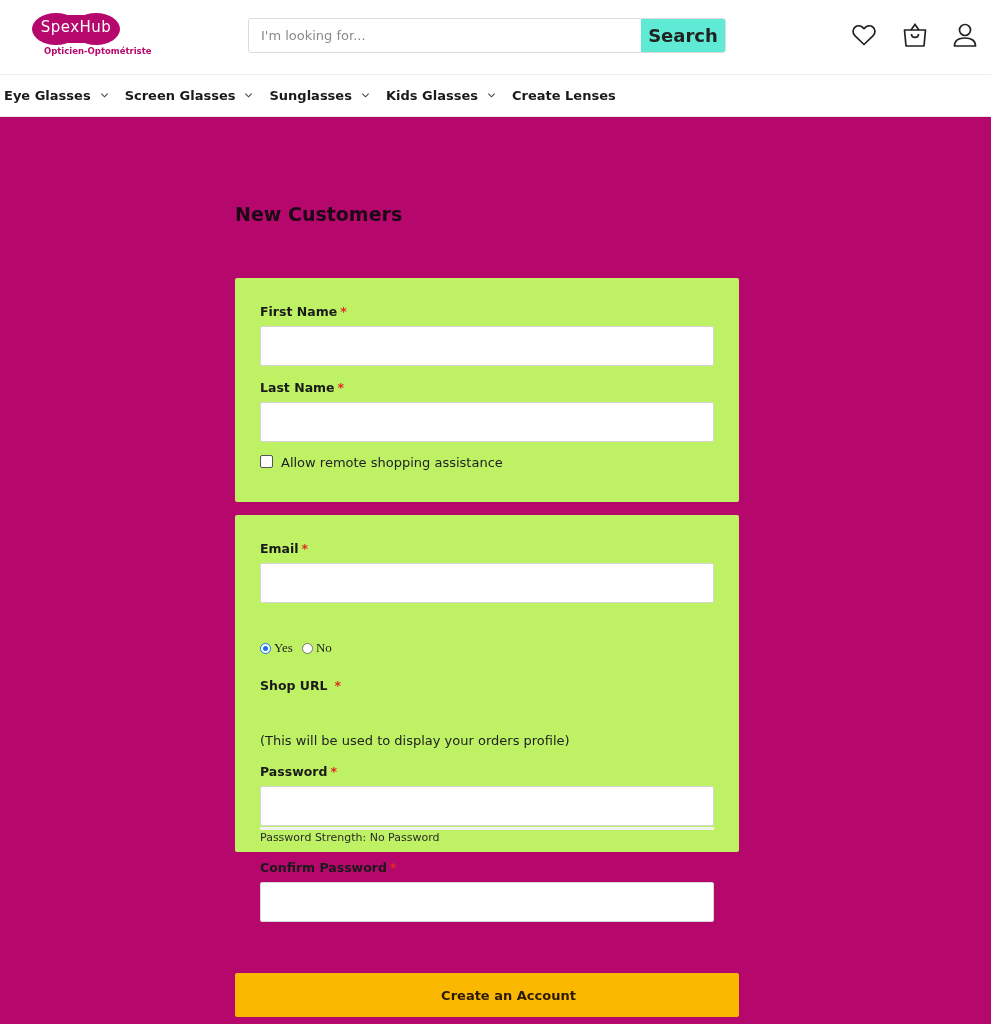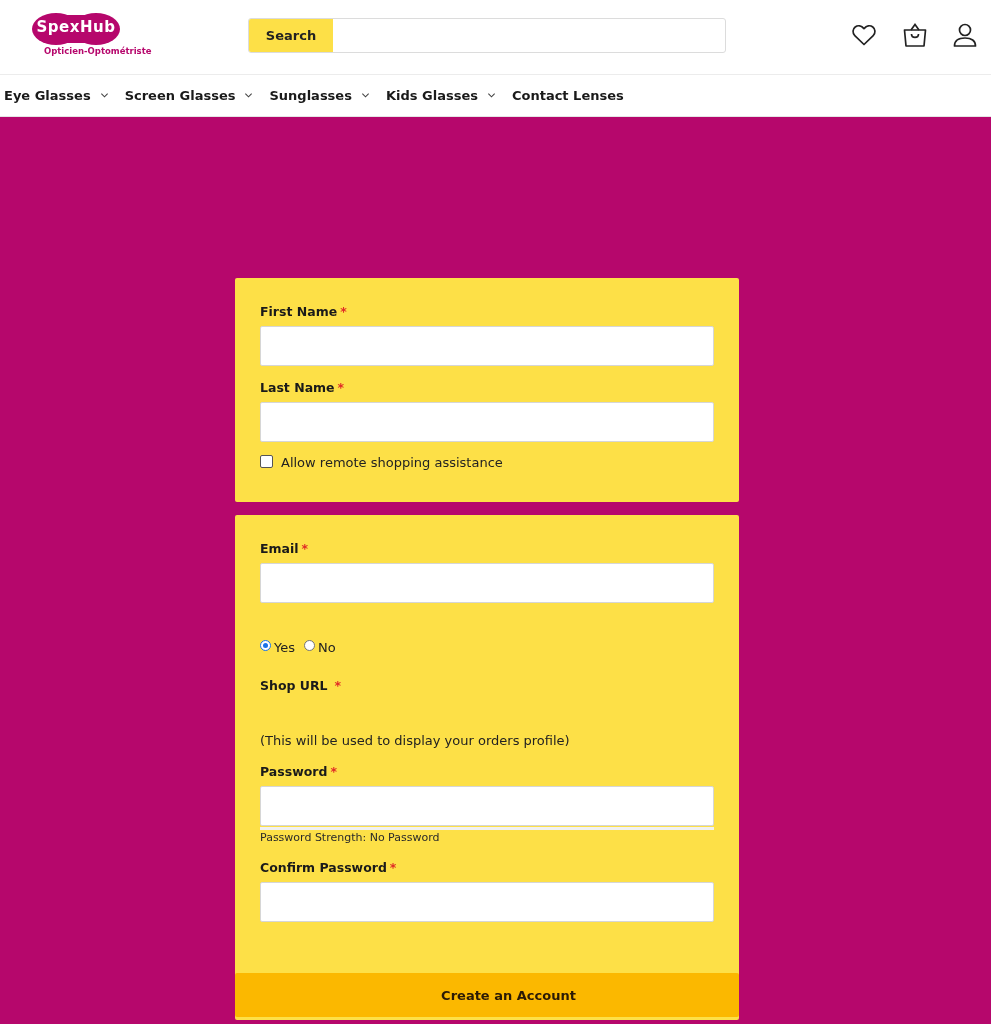--- a/index.html
+++ b/index.html
@@ -26,21 +26,21 @@
       position: absolute; top: 0; width: 48px; height: 32px; border-radius: 50%;
       background: #b6076c;
     }
     .logo-pill .lobe.l { left: 0; }
     .logo-pill .lobe.r { right: 0; }
     .logo-pill .mid {
       position: absolute; left: 20px; top: 2px; width: 48px; height: 28px; background: #b6076c;
     }
     .logo-text {
       position: absolute; left: 0; top: 5px; width: 88px; text-align: center;
-      color: #fff; font-size: 15px; font-weight: bold; letter-spacing: 0.5px;
+      color: #fff; font-size: 15px; font-weight: normal; letter-spacing: 0.5px;
       font-family: "DejaVu Sans", sans-serif;
     }
     .logo-sub {
       position: absolute; left: 0; top: 33px; width: 104px; text-align: center;
       color: #b6076c; font-size: 8.5px; font-weight: bold;
       font-family: "DejaVu Sans", sans-serif;
       white-space: nowrap;
       padding-left: 20px;
     }
     .search {
@@ -48,22 +48,22 @@
       border: 1px solid #dcdcdc; border-radius: 3px; background: #fff;
       display: flex; overflow: hidden;
     }
     .search input {
       flex: 1; border: none; outline: none; padding: 0 12px;
       font-family: "DejaVu Sans", sans-serif; font-size: 13px; color: #333;
       background: transparent;
     }
     .search input::placeholder { color: #8a8a8a; }
     .search button {
-      width: 84px; height: 100%; border: none; background: #fde047;
-      font-family: "DejaVu Sans", sans-serif; font-weight: bold; font-size: 13px;
+      width: 84px; height: 100%; border: none; background: #5eead4;
+      font-family: "DejaVu Sans", sans-serif; font-weight: bold; font-size: 18px;
       color: #222; cursor: pointer;
     }
     .header-icons {
       position: absolute; top: 21px; left: 850px; width: 130px; height: 30px;
     }
     .hicon { position: absolute; top: 0; width: 28px; height: 28px; cursor: pointer; }
     .hicon svg { width: 28px; height: 28px; }
     .hicon.heart { left: 0; }
     .hicon.bag { left: 51px; }
     .hicon.user { left: 101px; }
@@ -89,25 +89,25 @@
     }
     .intro h1 {
       font-size: 19px; font-weight: bold; color: #1c0716; margin-bottom: 6px;
     }
     .intro p {
       font-size: 12.2px; line-height: 18px; color: #3a0428; width: 500px;
     }
 
     
     .card {
-      position: absolute; left: 235px; width: 504px; background: #fde047;
+      position: absolute; left: 235px; width: 504px; background: #bef264;
       border-radius: 2px;
     }
     .card1 { top: 278px; height: 224px; }
-    .card2 { top: 515px; height: 505px; }
+    .card2 { top: 515px; height: 337px; }
 
     .label {
       position: absolute; left: 25px; font-size: 12.5px; font-weight: bold; color: #1a1a1a;
       white-space: nowrap;
     }
     .req { color: #e02b27; margin-left: 3px; }
     .field {
       position: absolute; left: 25px; width: 454px; height: 40px;
       border: 1px solid #d6d6d6; border-radius: 2px; background: #fff;
       font-family: "DejaVu Sans", sans-serif; font-size: 12px; padding: 0 12px; outline: none;
@@ -117,22 +117,22 @@
     .checkbox-row {
       position: absolute; left: 25px; top: 177px; display: flex; 
     }
     .checkbox {
       width: 13px; height: 13px; border: 1.5px solid #555; border-radius: 2px; background: #fff;
       margin-right: 8px; cursor: pointer;
     }
     .checkbox-label { font-size: 13px; color: #222; }
 
     .radio-row {
-      position: absolute; left: 25px; top: 125px; display: flex; 
-      font-size: 13px; color: #222;
+      position: absolute; left: 25px; top: 125px; display: flex; align-items: center;
+      font-size: 13px; color: #222; font-family: Liberation Serif, serif;
     }
     .radio {
       width: 11px; height: 11px; border-radius: 50%; border: 1px solid #767676; background: #fff;
       display: inline-block; position: relative; cursor: pointer; margin-right: 3px;
     }
     .radio.checked { border-color: #1a73e8; }
     .radio.checked::after {
       content: ""; position: absolute; left: 2px; top: 2px; width: 5px; height: 5px;
       border-radius: 50%; background: #1a73e8;
     }
@@ -160,20 +160,21 @@
     <div class="logo-pill">
       <div class="lobe l"></div>
         <div class="lobe r"></div>
         <div class="mid"></div>
       <div class="logo-text">SpexHub</div>
     </div>
     <div class="logo-sub">Opticien-Optométriste</div>
   </div>
 
   <div class="search">
+    <input type="text" placeholder="I'm looking for..." style="">
     <button>Search</button>
   </div>
 
   <div class="header-icons">
     <div class="hicon heart">
       <svg viewBox="0 0 28 28" fill="none" stroke="#222" stroke-width="1.7">
         <path d="M14 23.5 L4.8 14.6 C2.3 12.1 2.5 8.1 5.2 6 C7.8 4 11.5 4.6 14 7.6 C16.5 4.6 20.2 4 22.8 6 C25.5 8.1 25.7 12.1 23.2 14.6 Z" stroke-linejoin="round"></path>
       </svg>
     </div>
     <div class="hicon bag">
@@ -219,25 +220,26 @@
   </div>
   <div class="nav-item">
     <span>Kids Glasses</span>
     <span class="chev">
         <svg viewBox="0 0 10 10" fill="none" stroke="#444" stroke-width="1.2">
           <path d="M1.5 3 L5 6.5 L8.5 3"></path>
         </svg>
       </span>
   </div>
   <div class="nav-item">
-    <span>Contact Lenses</span>
+    <span>Create Lenses</span>
   </div>
 </nav>
 
 <div class="intro">
+  <h1>New Customers</h1>
 </div>
 
 <div class="card card1">
   <div class="label" style="top:26px;">
     <span>First Name</span><span class="req">*</span>
   </div>
   <input class="field" style="top: 48px;" type="text" value="">
 
   <div class="label" style="top:102px;">
     <span>Last Name</span><span class="req">*</span>

